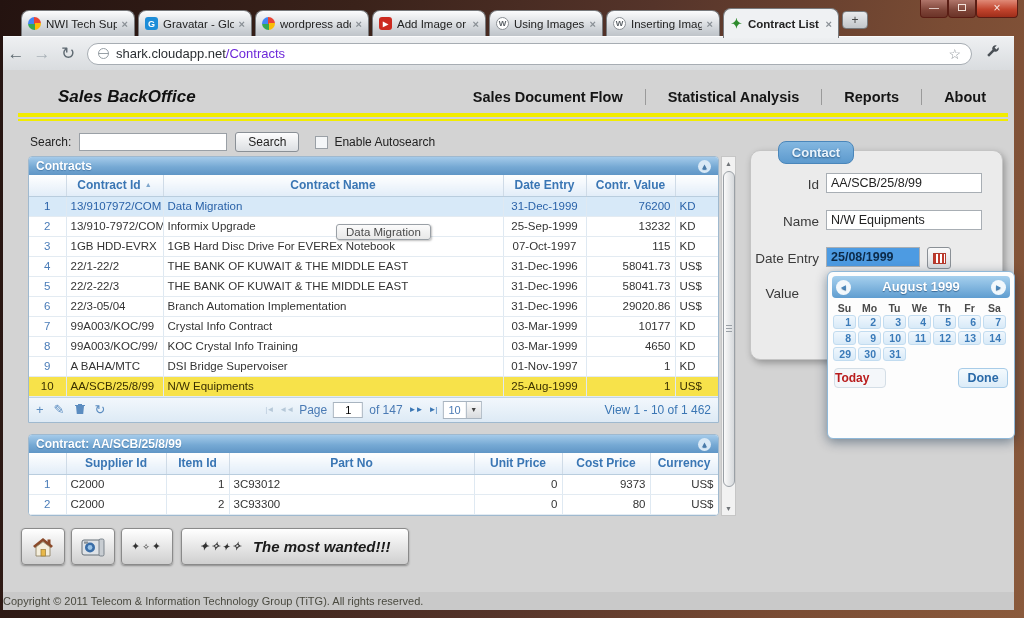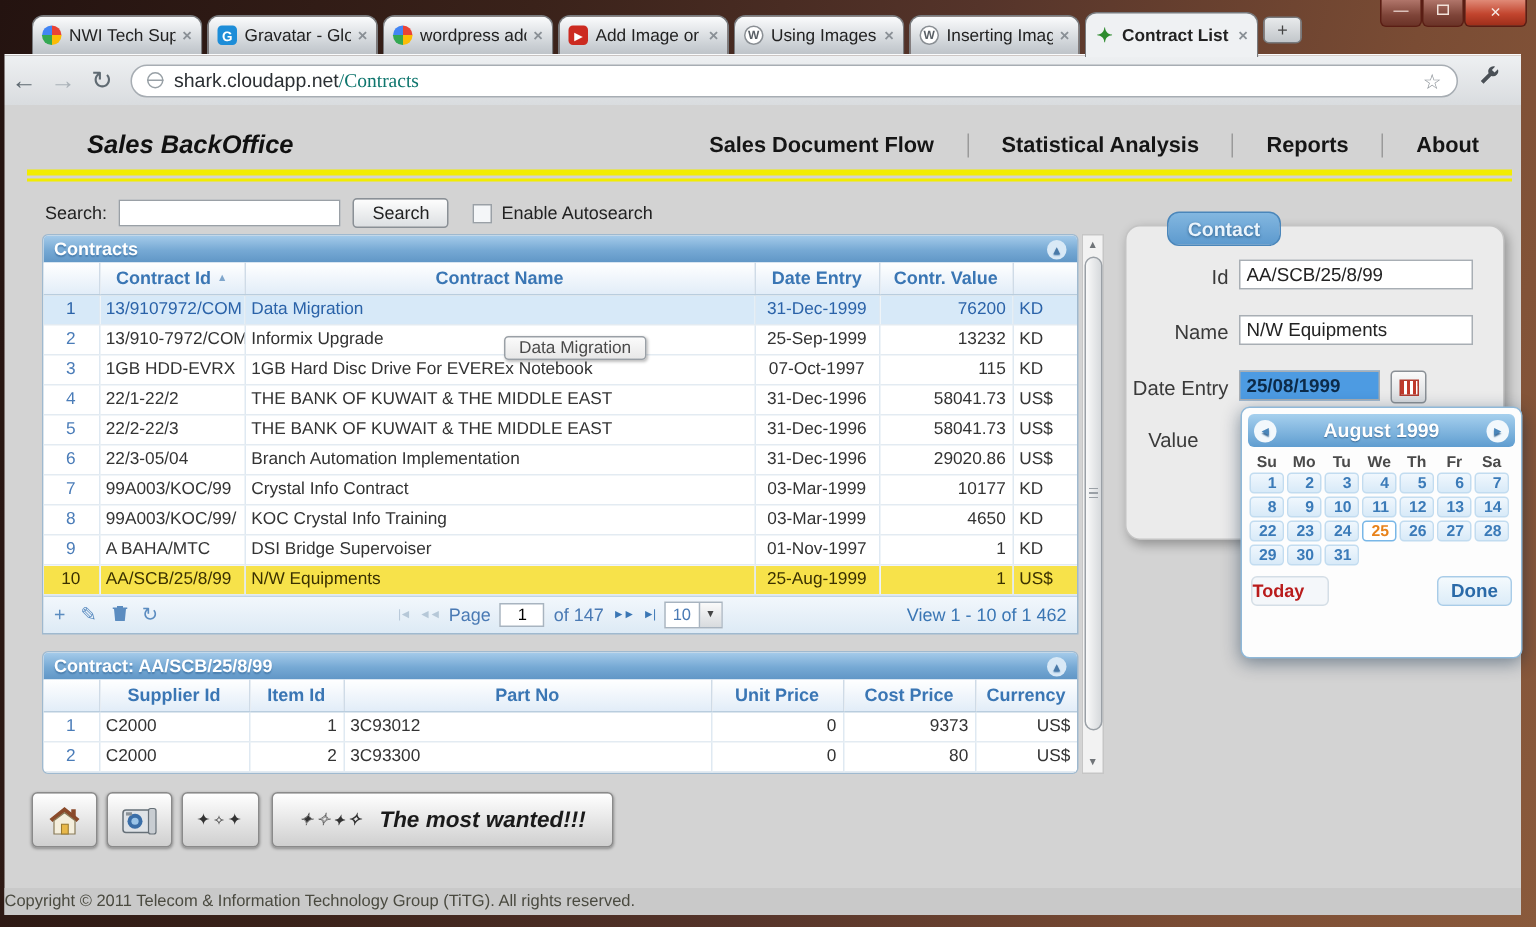--- a/index.html
+++ b/index.html
@@ -36,21 +36,21 @@
 
   .toolbar { position:absolute; left:3px; top:36px; width:1011px; height:34px;
     background:linear-gradient(#eef0f2,#d9dcdf); border-top:1px solid #fafbfc; display:flex; align-items:center; }
   .navbtn { font-size:17px; color:#5f6a72; width:26px; text-align:center; }
   .navbtn.dim { color:#aab2b8; }
   .urlbox { flex:1; height:22px; margin:0 8px 0 6px; background:#fff; border:1px solid #a7adb3; border-radius:11px;
     display:flex; align-items:center; padding:0 10px; font-size:13px;justify-content:flex-end; }
   .globe { width:11px; height:11px; border:1.5px solid #98a0a6; border-radius:50%; margin-right:7px; position:relative; }
   .globe::after { content:""; position:absolute; left:-1px; right:-1px; top:3.5px; border-top:1.5px solid #98a0a6; }
   .urlhost { color:#2b2f33; }
-  .urlpath { color:#0f766e;font-family:Liberation Serif, serif; }
+  .urlpath { color:#6d28d9; }
   .star-icon { margin-left:auto; color:#8a9096; font-size:14px; }
   .wrench { width:26px; text-align:center; color:#4a5056; margin-right:8px; }
 
   
   .page { position:absolute; left:3px; top:70px; width:1011px; height:540px; background:#d3d3d3; }
   .appnav { position:absolute; left:15px; top:10px; width:990px; height:33px; display:flex; align-items:center; }
   .brand { font-size:17px; font-weight:bold; font-style:italic; color:#111; margin-left:40px; }
   .navitems { margin-left:auto; display:flex; align-items:center; }
   .navitem { font-size:14.5px; font-weight:600; color:#151515; padding:0 22px; }
   .navitem + .navitem { border-left:1px solid #9a9a9a; }
@@ -477,29 +477,20 @@
           <div class="calweek">
             <span class="calcell">8</span>
             <span class="calcell">9</span>
             <span class="calcell">10</span>
             <span class="calcell">11</span>
             <span class="calcell">12</span>
             <span class="calcell">13</span>
             <span class="calcell">14</span>
           </div>
           <div class="calweek">
-            <span class="calcell">22</span>
-            <span class="calcell">23</span>
-            <span class="calcell">24</span>
-            <span class="calcell sel">25</span>
-            <span class="calcell">26</span>
-            <span class="calcell">27</span>
-            <span class="calcell">28</span>
-          </div>
-          <div class="calweek">
             <span class="calcell">29</span>
             <span class="calcell">30</span>
             <span class="calcell">31</span>
             <span class="calcell empty"></span>
             <span class="calcell empty"></span>
             <span class="calcell empty"></span>
             <span class="calcell empty"></span>
           </div>
         </div>
       <div class="calfoot">

